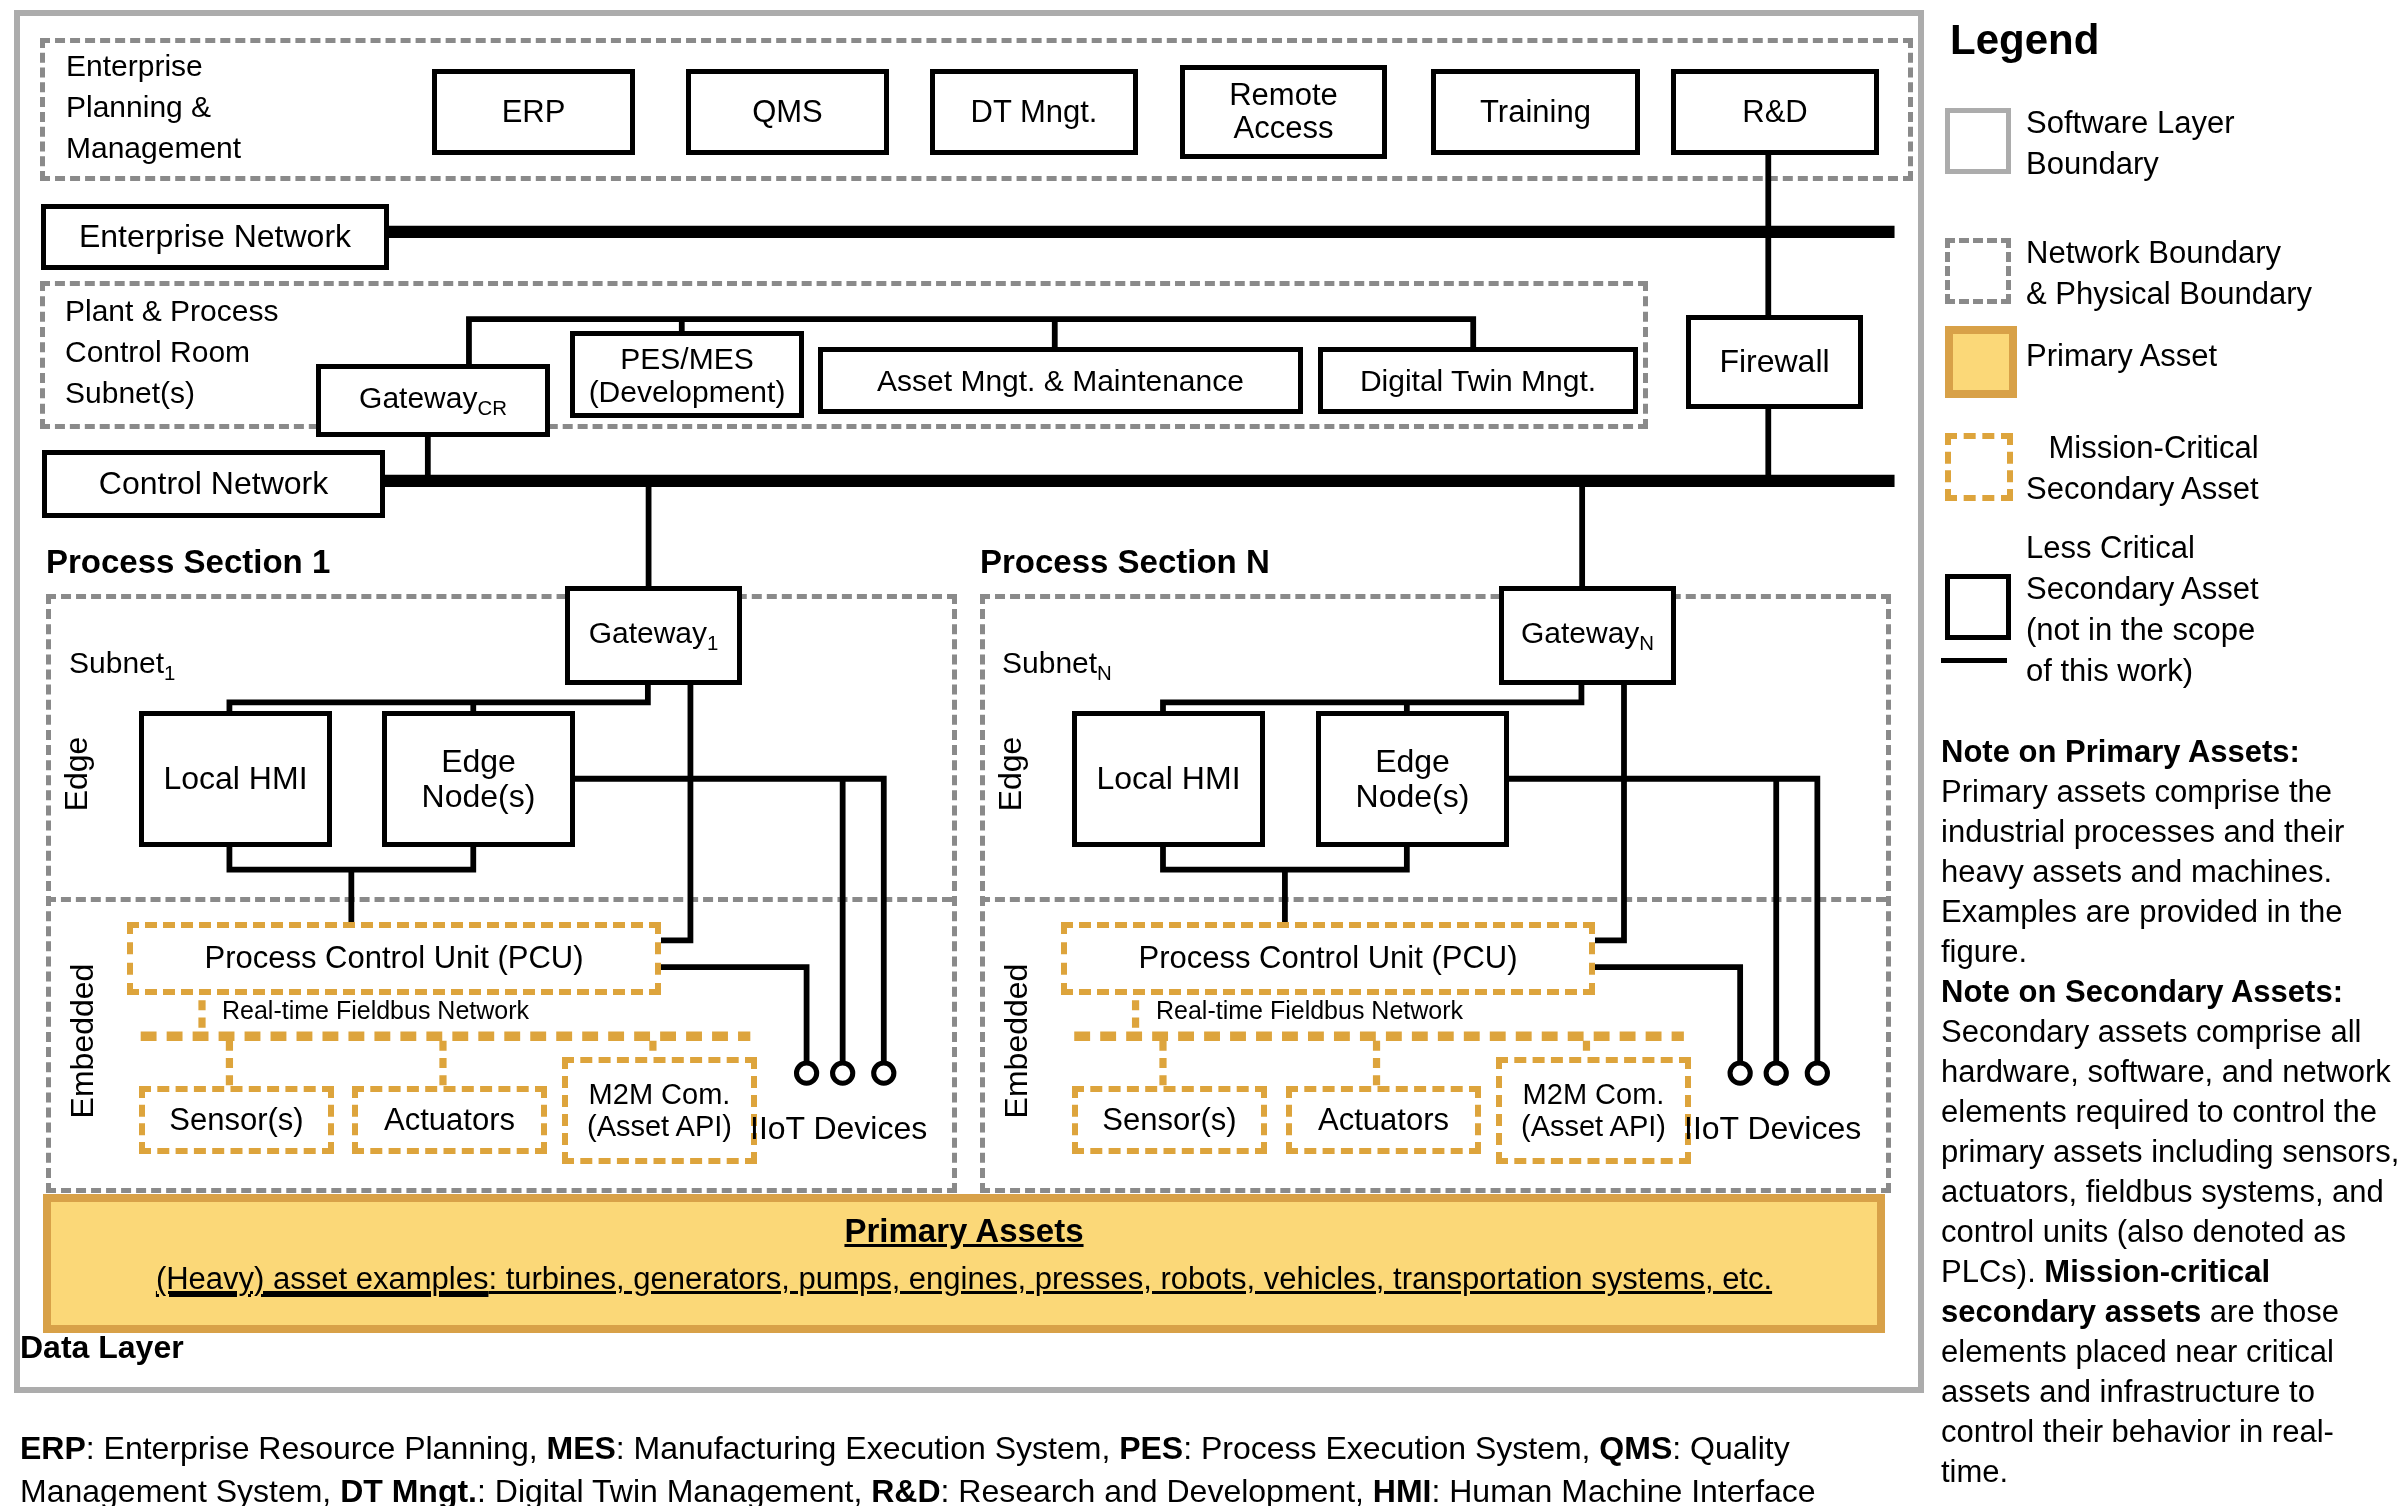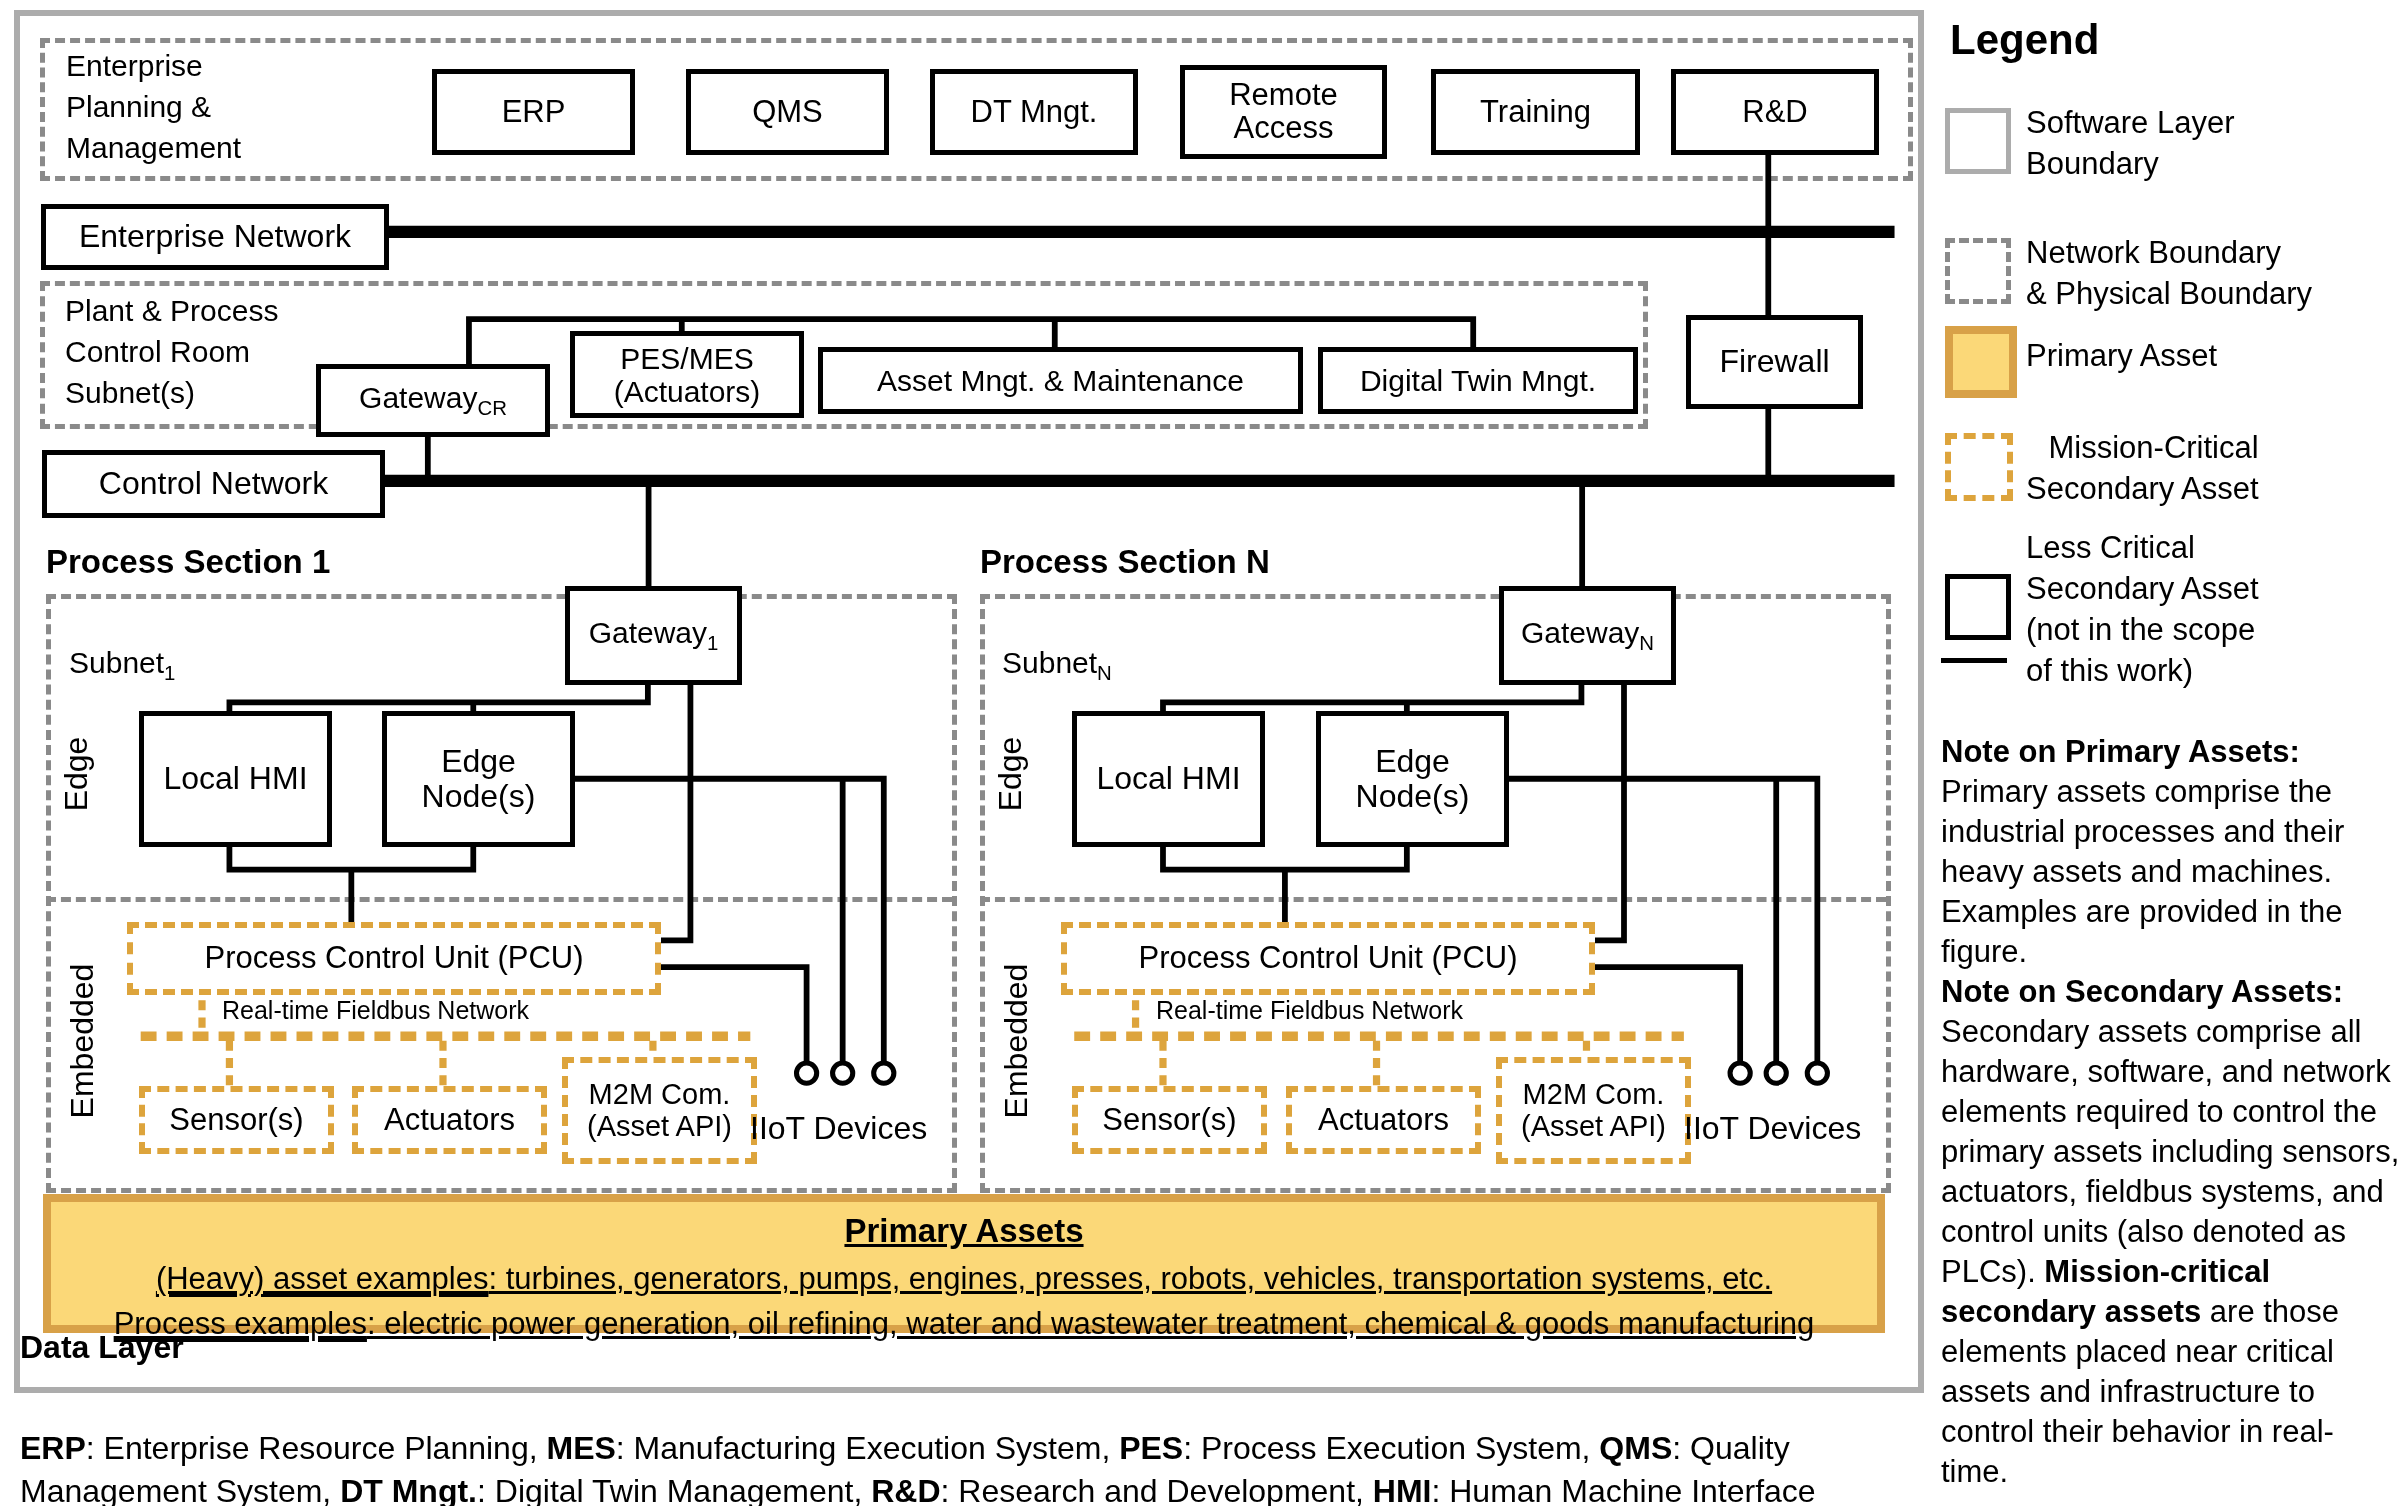--- a/index.html
+++ b/index.html
@@ -86,21 +86,21 @@
 <div class="box" style="left:41px;top:204px;width:338px;height:56px;border-width:5.8px;font-size:32px;">Enterprise Network</div>
 <div class="box" style="left:42px;top:450px;width:333px;height:58px;border-width:5.8px;font-size:32px;">Control Network</div>
 
 <div class="lbl" style="left:65px;top:290px;font-size:30px;line-height:41px;">Plant &amp; Process
 Control Room
 Subnet(s)</div>
 <div class="box" style="left:316px;top:364px;width:224px;height:63px;font-size:30px;">
   <span><span>Gateway</span><sub>CR</sub></span>
 </div>
 <div class="box" style="left:570px;top:331px;width:224px;height:77px;font-size:30px;">PES/MES
-(Actuators)</div>
+(Development)</div>
 <div class="box" style="left:818px;top:347px;width:475px;height:57px;font-size:30px;">Asset Mngt. &amp; Maintenance</div>
 <div class="box" style="left:1318px;top:347px;width:310px;height:57px;font-size:30px;">Digital Twin Mngt.</div>
 <div class="box" style="left:1686px;top:315px;width:167px;height:84px;font-size:32px;">Firewall</div>
 
 <div class="lbl bold" style="left:46px;top:543px;font-size:33px;">Process Section 1</div>
 <div class="lbl" style="left:69px;top:612px;font-size:30px;">
   <span>Subnet</span><sub>1</sub>
 </div>
 <div class="box" style="left:565px;top:586px;width:167px;height:89px;font-size:30px;">
   <span><span>Gateway</span><sub>1</sub></span>
@@ -136,23 +136,20 @@
 <div class="mcbox" style="left:1286px;top:1086px;width:183px;height:56px;">Actuators</div>
 <div class="mcbox" style="left:1496px;top:1057px;width:183px;height:95px;font-size:29px;">M2M Com.
 (Asset API)</div>
 <div class="lbl" style="left:1684px;top:1110px;font-size:32px;">IIoT Devices</div>
 
 <div class="abs" style="left:43px;top:1194px;width:1826px;height:123px;border:8.7px solid #D8A148;background:#FBD878;z-index:3;text-align:center;text-decoration:underline;">
   <div class="bold" style="font-size:33px;margin-top:10px;">Primary Assets</div>
   <div style="font-size:31px;margin-top:10.8px;">
     <span class="u">(Heavy) asset examples</span><span>: turbines, generators, pumps, engines, presses, robots, vehicles, transportation systems, etc.</span>
   </div>
-  <div style="font-size:31px;margin-top:9.4px;">
-    <span class="u">Process examples</span><span>: electric power generation, oil refining, water and wastewater treatment, chemical &amp; goods manufacturing</span>
-  </div>
 </div>
 <div class="lbl bold" style="left:20px;top:1329px;font-size:32px;">Data Layer</div>
 
 <div class="lbl" style="left:20px;top:1427px;width:1905px;font-size:32px;line-height:43px;white-space:normal;">
   <b>ERP</b><span>: Enterprise Resource Planning, </span><b>MES</b><span>: Manufacturing Execution System, </span><b>PES</b><span>: Process Execution System, </span><b>QMS</b><span>: Quality Management System, </span><b>DT Mngt.</b><span>: Digital Twin Management, </span><b>R&amp;D</b><span>: Research and Development, </span><b>HMI</b><span>: Human Machine Interface</span>
 </div>
 
 <div class="lbl bold" style="left:1950px;top:16px;font-size:42px;">Legend</div>
 
 <div class="abs" style="left:1945px;top:108px;width:56px;height:56px;border:5.8px solid #ACACAC;"></div>

